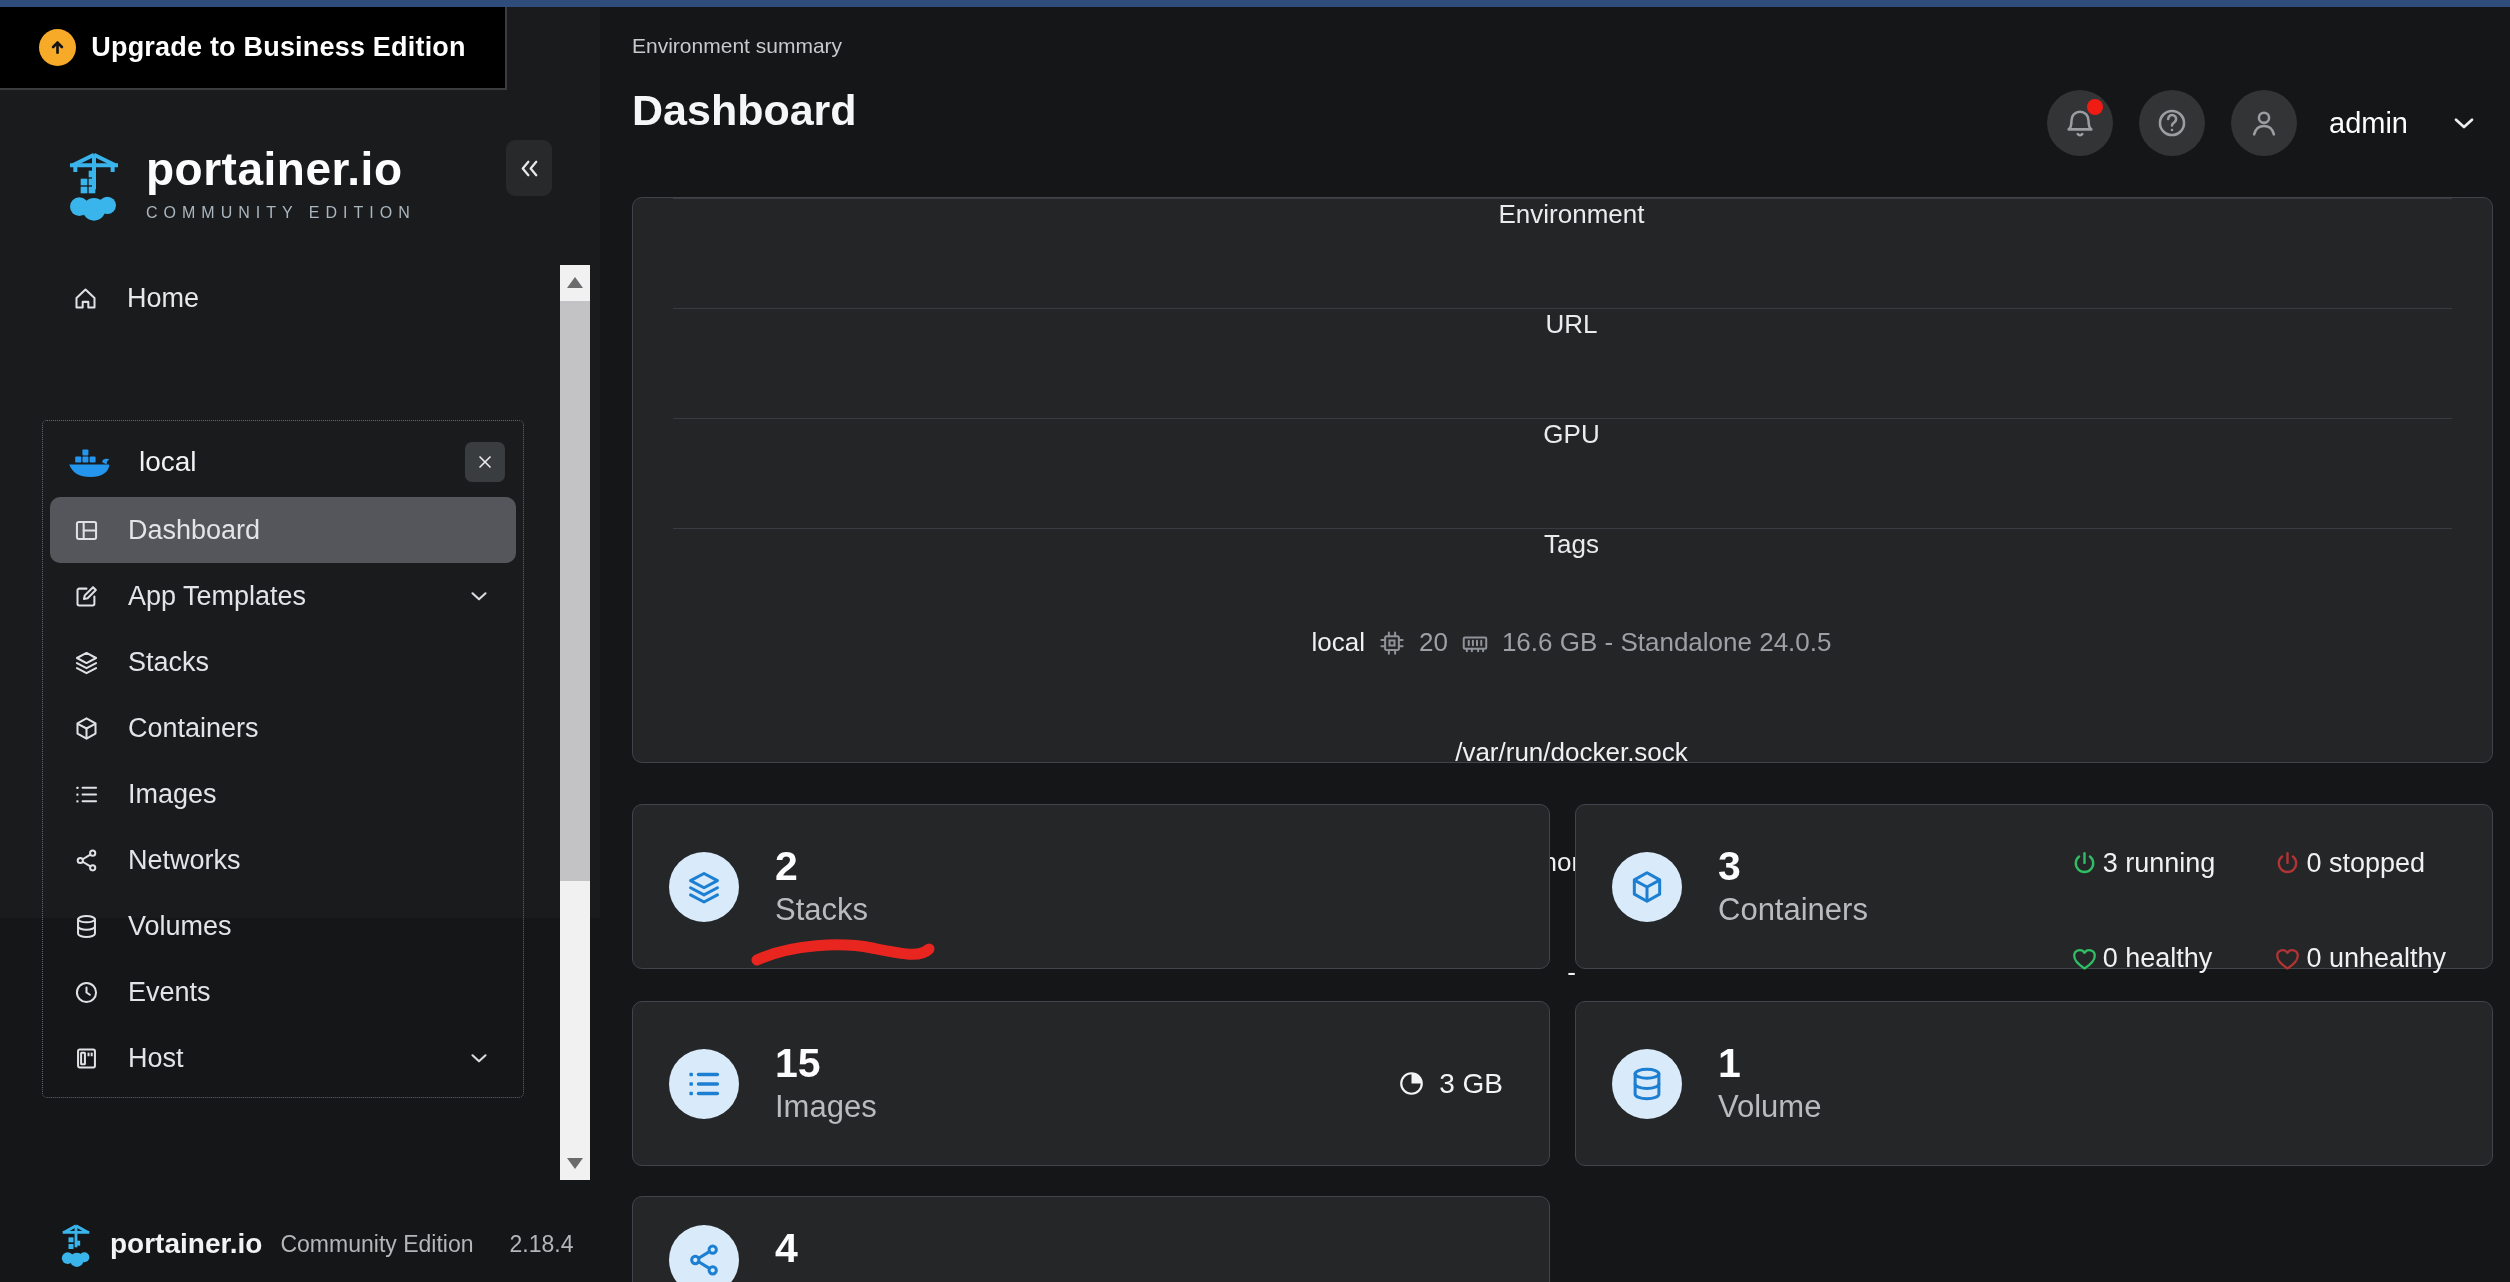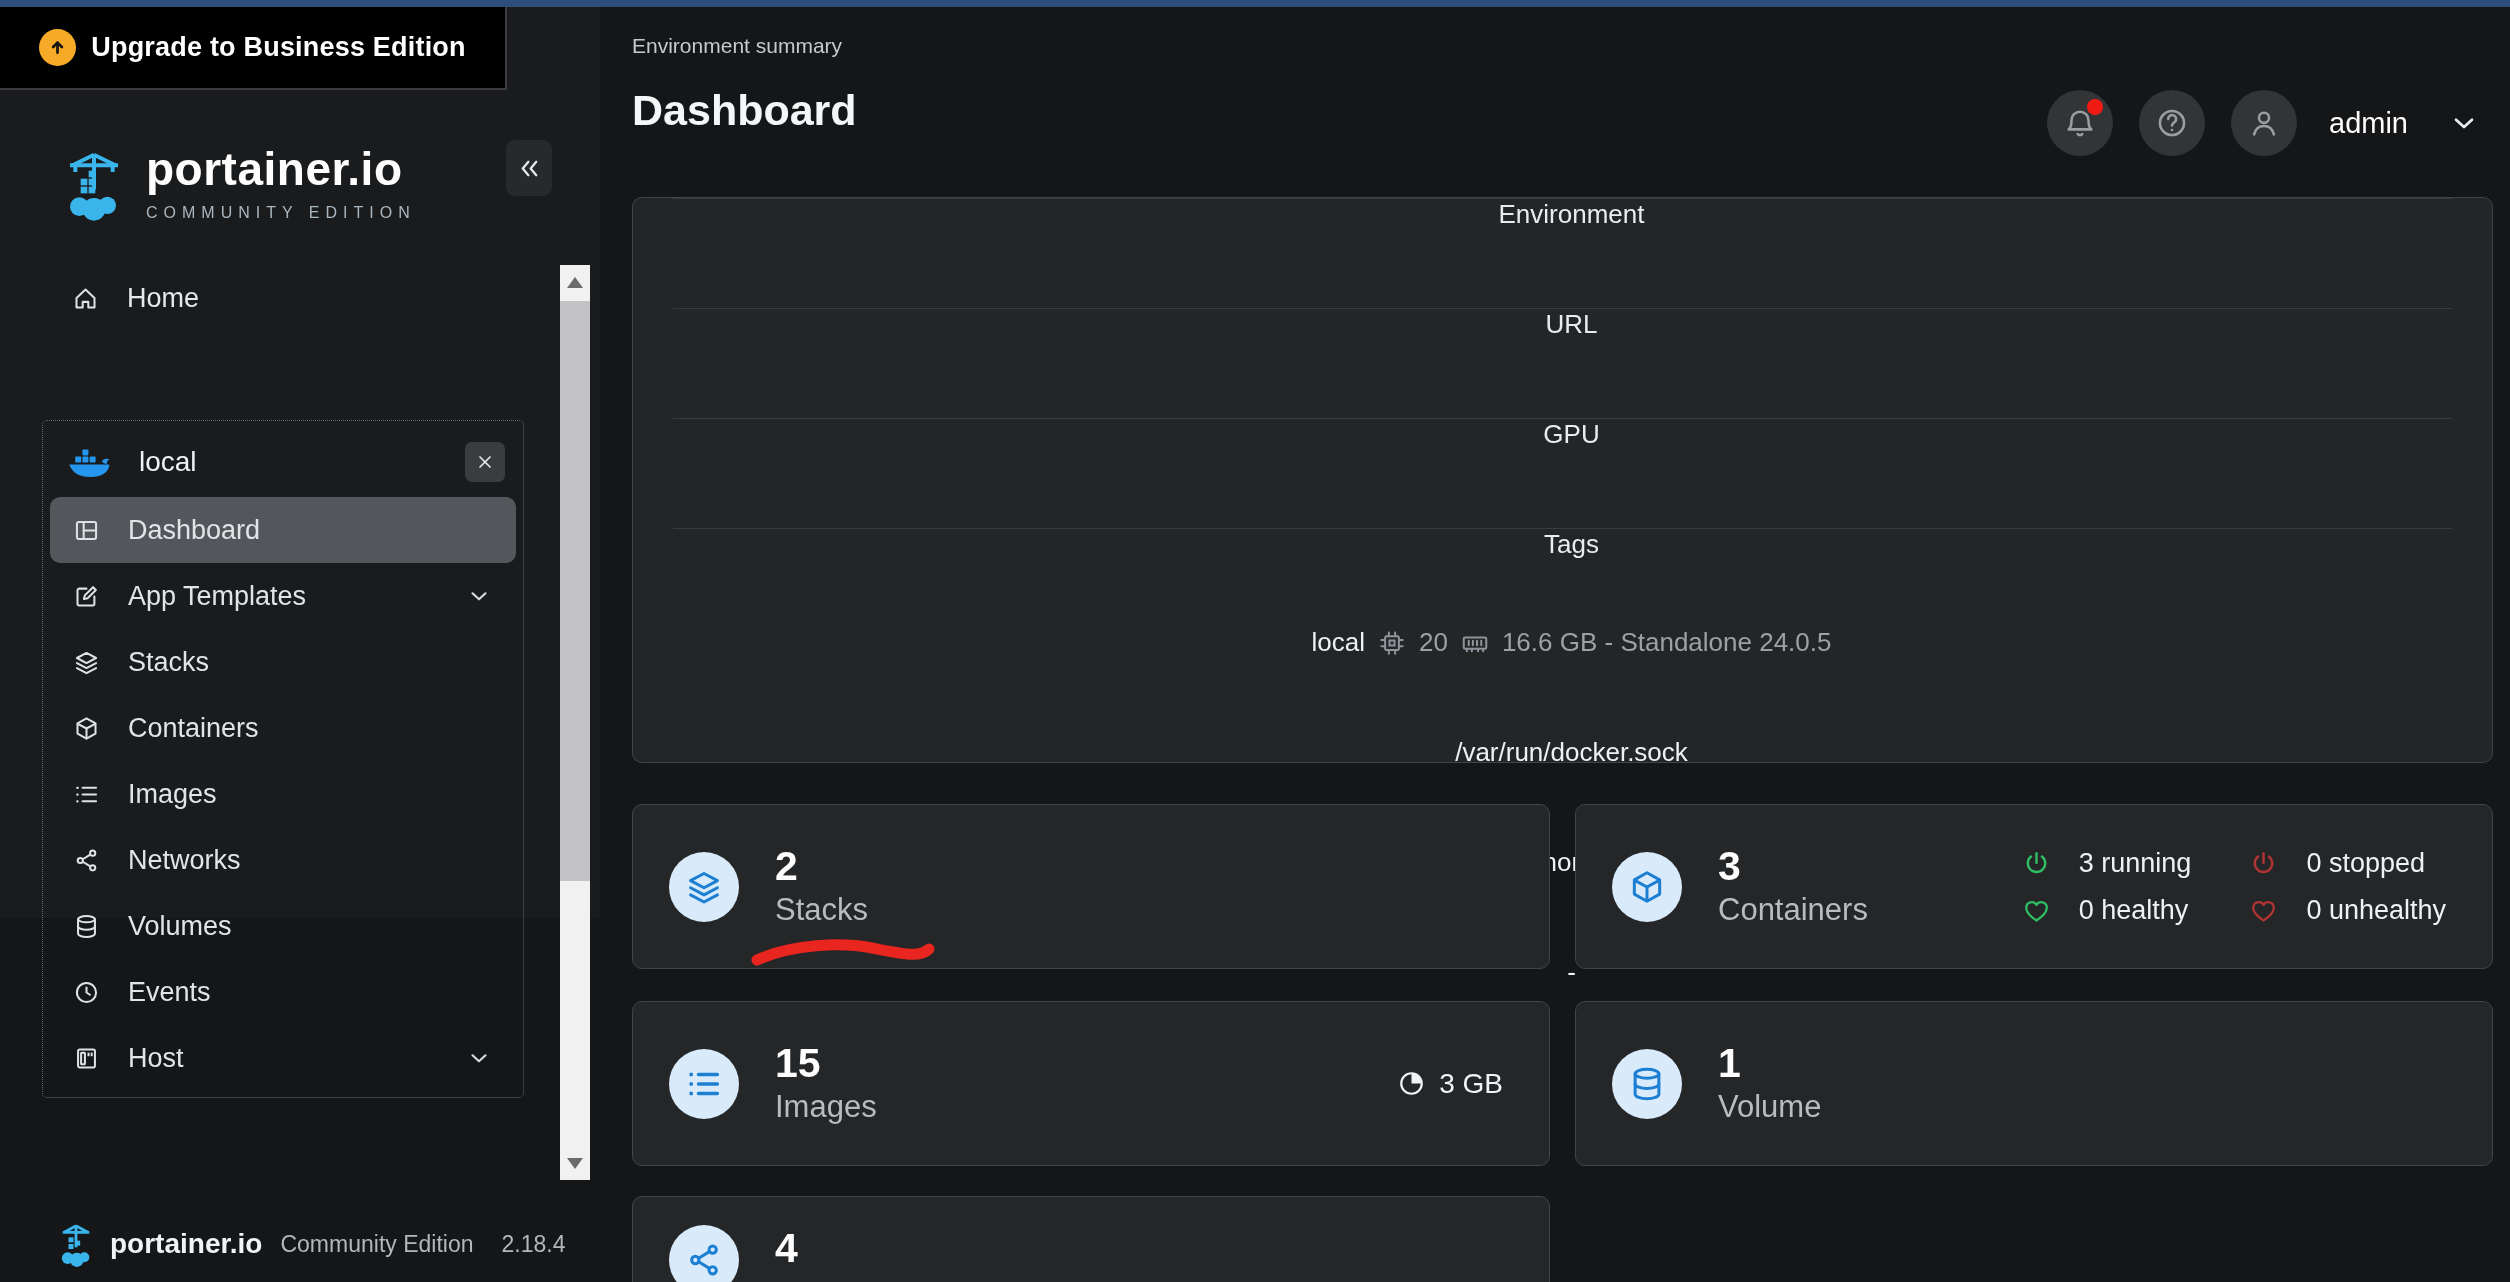--- a/index.html
+++ b/index.html
@@ -28,21 +28,21 @@
   .envhdr .lbl{font-size:28px;color:#f0f2f4;flex:1;}
   .whale{width:50px;height:40px;flex:0 0 auto;}
   .xbtn{width:40px;height:40px;border-radius:7px;background:#3a3d40;display:flex;align-items:center;justify-content:center;cursor:pointer;}
   .mi{height:66px;margin:0 7px;display:flex;align-items:center;gap:28px;padding-left:23px;border-radius:10px;cursor:pointer;}
   .mi .lbl{font-size:27px;color:#e2e4e7;flex:1;}
   .mi.sel{background:#54565b;}
   .chev{width:26px;height:26px;margin-right:24px;color:#d8dadd;flex:0 0 auto;}
   .sfooter{position:absolute;left:56px;top:1220px;display:flex;align-items:center;gap:14px;white-space:nowrap;}
   .sfooter .brand{font-size:28px;font-weight:bold;color:#f2f3f5;}
   .sfooter .ed{font-size:23px;color:#b4b6b9;margin-left:4px;}
-  .sfooter .ver{font-size:23px;color:#b4b6b9;margin-left:14px;}
+  .sfooter .ver{font-size:23px;color:#b4b6b9;margin-left:22px;}
   
   .sb-track{position:absolute;left:560px;top:265px;width:30px;height:915px;background:#f1f1f2;z-index:20;}
   .sb-up,.sb-down{position:absolute;left:0;width:30px;height:34px;background:#f1f1f2;display:flex;align-items:center;justify-content:center;cursor:pointer;}
   .sb-up{top:0;} .sb-down{bottom:0;}
   .tri-up{width:0;height:0;border-left:8px solid transparent;border-right:8px solid transparent;border-bottom:11px solid #6b6b6d;}
   .tri-down{width:0;height:0;border-left:8px solid transparent;border-right:8px solid transparent;border-top:11px solid #6b6b6d;}
   .sb-thumb{position:absolute;left:0;top:36px;width:30px;height:580px;background:#c3c3c5;cursor:grab;}
 
   
   .main{position:absolute;left:600px;top:0;width:1910px;height:932px;}
@@ -66,21 +66,21 @@
   .dim{color:#9da0a4;}
   .hwicon{width:30px;height:30px;color:#90939a;flex:0 0 auto;}
 
   .card{position:absolute;width:918px;height:165px;background:#242628;border:1px solid #40454c;border-radius:10px;
         box-sizing:border-box;display:flex;align-items:center;padding-left:36px;gap:36px;cursor:pointer;}
   .bluecir{width:70px;height:70px;border-radius:50%;background:#d9ebfb;display:flex;align-items:center;justify-content:center;color:#1d7fd2;flex:0 0 auto;}
   .bluecir svg{width:38px;height:38px;}
   .cnum{font-size:41px;font-weight:bold;color:#fdfdfe;line-height:1.15;}
   .clbl{font-size:31px;color:#b9bcbf;line-height:1.3;}
   .cstats{margin-left:auto;padding-right:46px;display:grid;grid-template-columns:auto auto;gap:16px 58px;}
-  .stat{display:flex;align-items:center;gap:28px;font-size:27px;color:#f0f1f3;}
+  .stat{display:flex;align-items:center;gap:4px;font-size:27px;color:#f0f1f3;margin-top:48px;}
   .stat svg{width:29px;height:29px;flex:0 0 auto;}
   .green{color:#2fbe63;} .redst{color:#b03434;}
   .csize{margin-left:auto;padding-right:46px;display:flex;align-items:center;gap:13px;font-size:28px;color:#f2f3f4;}
   .csize svg{width:29px;height:29px;}
   .card.clipped{align-items:flex-start;padding-top:28px;}
   .annot{position:absolute;left:750px;top:934px;width:186px;height:36px;z-index:30;pointer-events:none;}
 </style>
 </head>
 <body>
 

